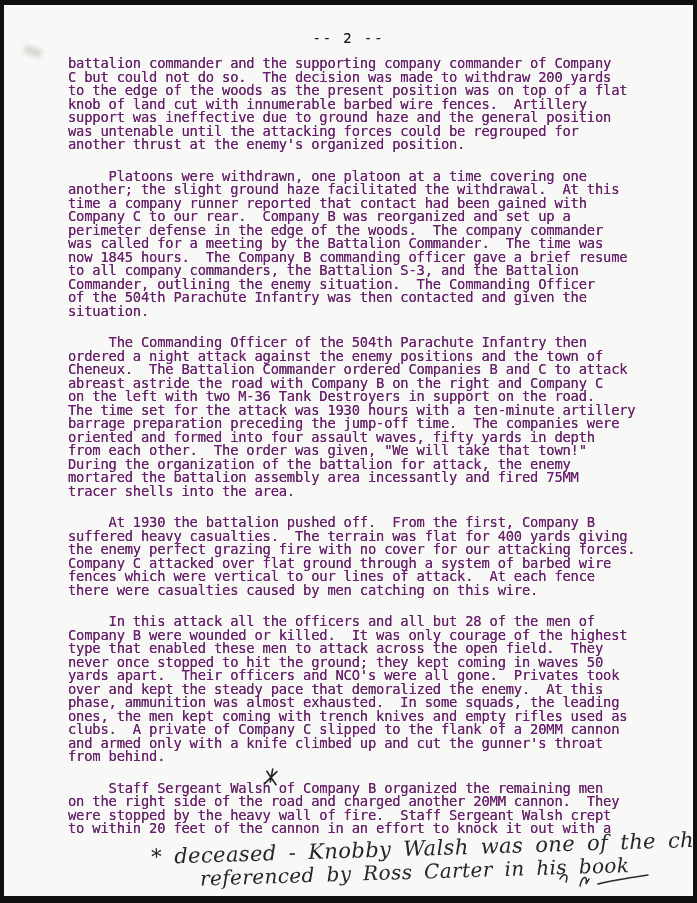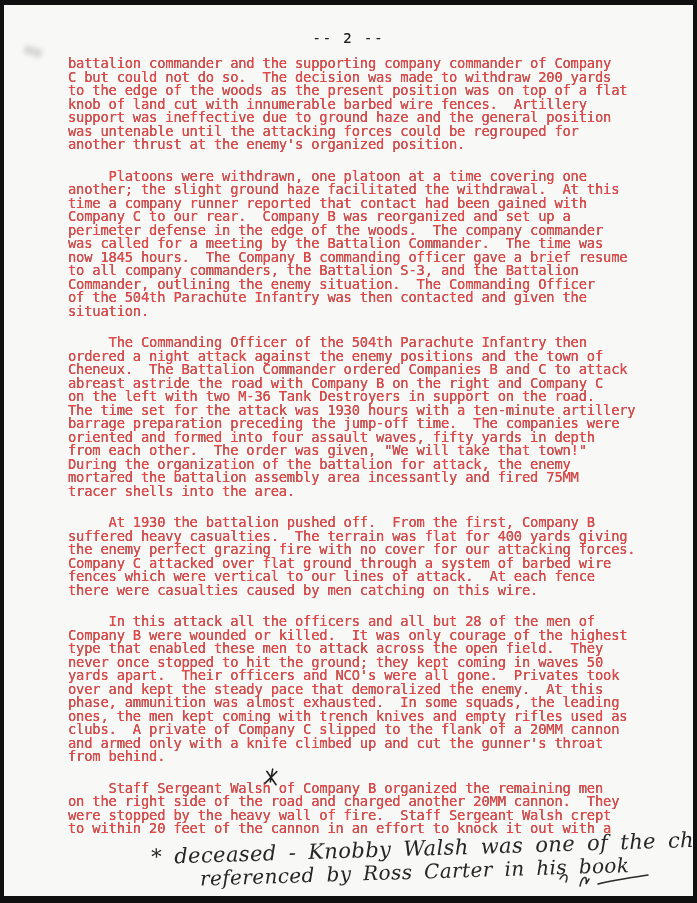--- a/index.html
+++ b/index.html
@@ -26,21 +26,21 @@
     letter-spacing: 2px;
     text-shadow: 0 0 0.5px rgba(25,25,25,0.7);
   }
   .body-text {
     margin: 12px 20px 0 64px;
   }
   .para {
     white-space: pre;
     font: 13.8px/13.5px "DejaVu Sans Mono", monospace;
     letter-spacing: -0.2px;
-    color: #ef4444;
+    color: #701a75;
     margin: 0 0 18px 0;
     text-shadow: 0 0 0.6px rgba(25,25,25,0.75);
   }
   .para.extra-gap { margin-top: 9px; }
   .hand-asterisk {
     position: absolute;
     left: 259px; top: 763px;
     transform: rotate(8deg);
   }
   .handwritten {

